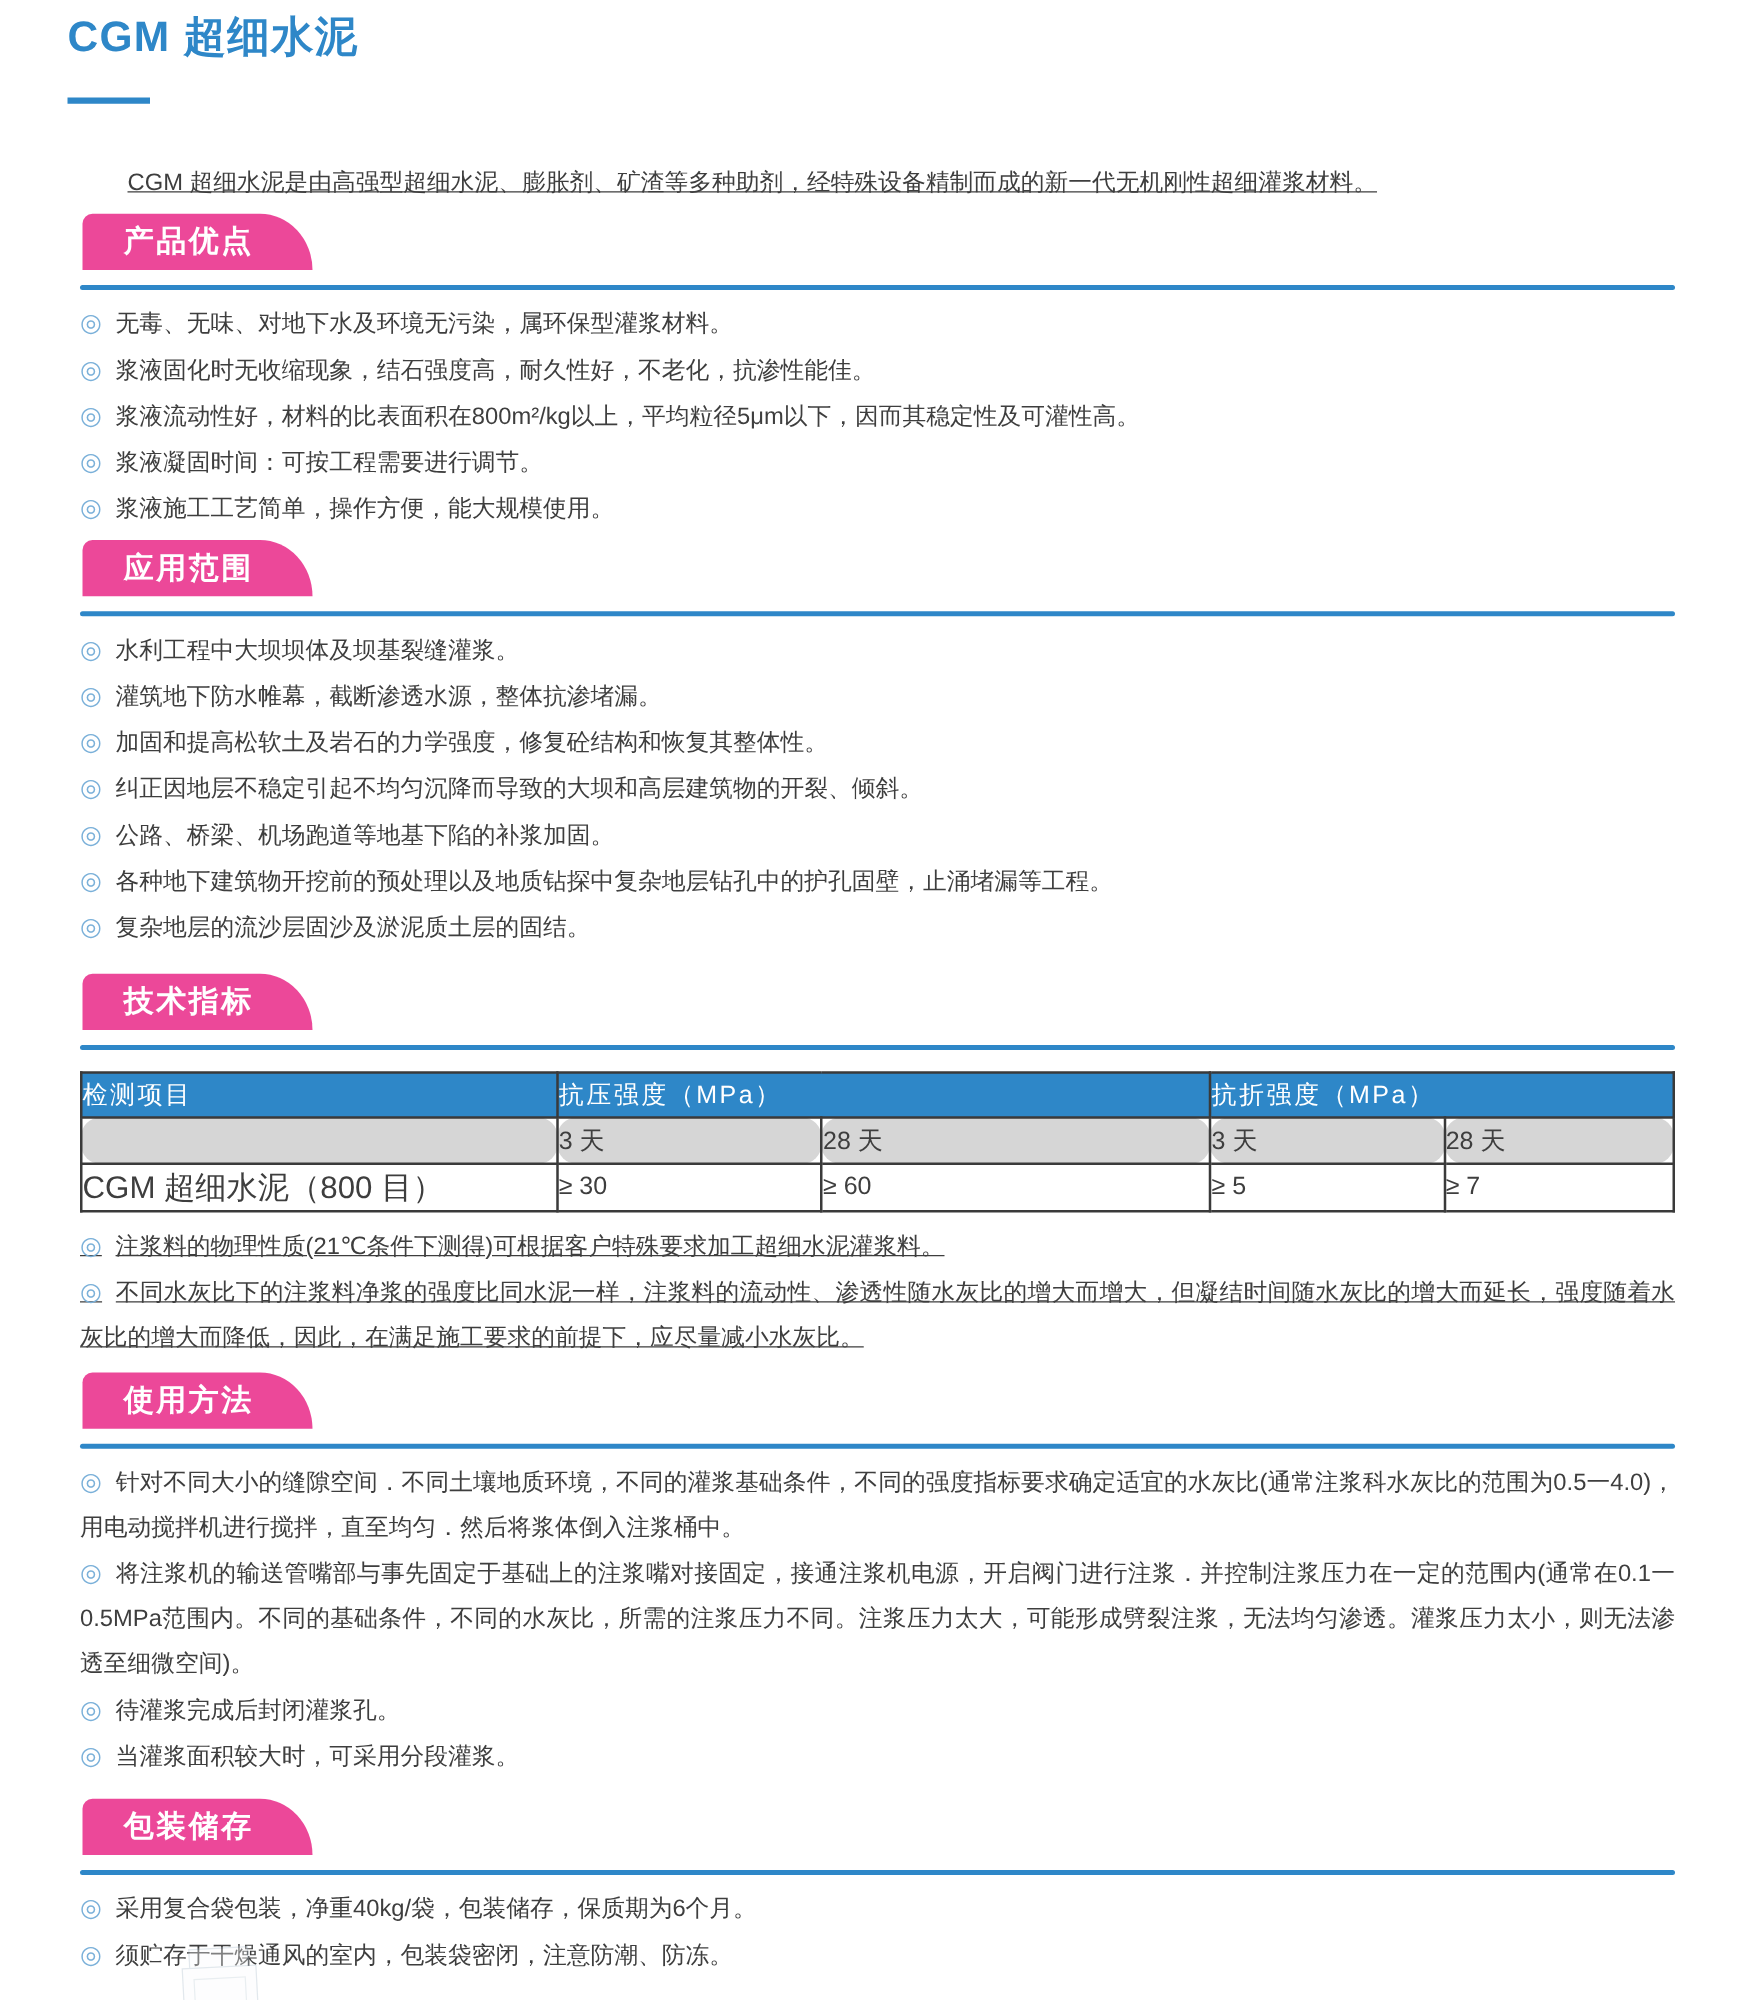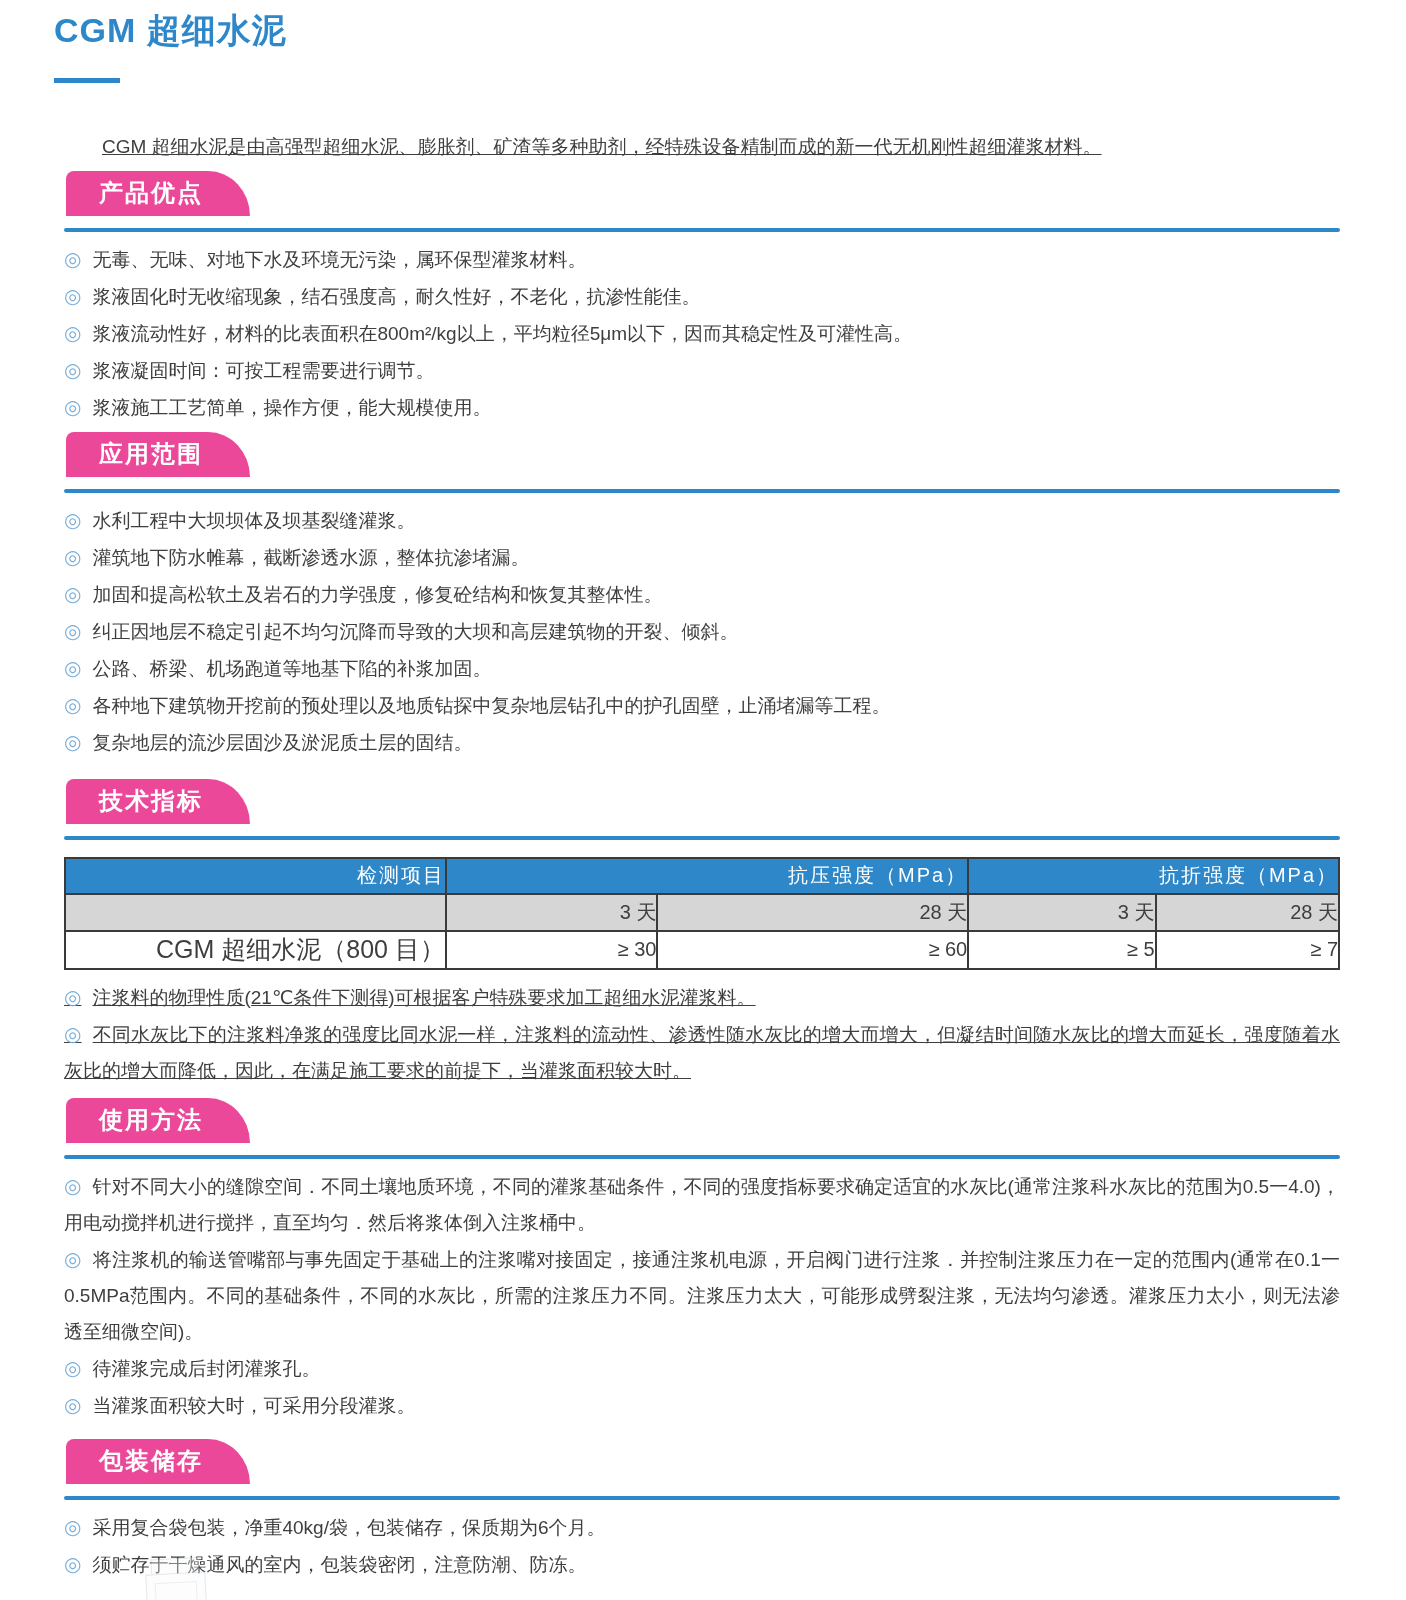--- a/index.html
+++ b/index.html
@@ -44,25 +44,25 @@
   .mt-spechead{margin-top:34px;}
   .mt-usehead{margin-top:25px;}
   .mt-packhead{margin-top:31px;}
 
   
   table.specs{
     width:100%;border-collapse:collapse;margin-top:17px;
     border:2px solid #3a3a3a;table-layout:fixed;
   }
   table.specs th,table.specs td{
-    border:2px solid #3a3a3a;text-align:right;vertical-align:middle;
+    border:2px solid #3a3a3a;text-align:left;vertical-align:middle;
     font-weight:normal;padding:0;
   }
   tr.t-blue th{background:#2e87c8;color:#ffffff;font-size:20px;height:34px;letter-spacing:2px;}
-  tr.t-gray th{background:#d6d6d6;color:#3e3e3e;font-size:20px;height:35px;}
+  tr.t-gray th{background:#d6d6d6;color:#3e3e3e;font-size:20px;height:35px;border-radius:15px;}
   tr.t-data td{background:#ffffff;font-size:20px;height:36px;}
   tr.t-data td.rowlabel{font-size:25px;}
 
   .notes{margin-top:11px;text-decoration:underline;}
 
   
   .bag-ghost{
     position:absolute;left:142px;top:1558px;width:72px;height:60px;
     opacity:0.35;transform:rotate(-3deg);
   }
@@ -152,21 +152,21 @@
       <td>≥ 30</td>
       <td>≥ 60</td>
       <td>≥ 5</td>
       <td>≥ 7</td>
     </tr>
   </tbody>
     </table>
 
   <ul class="blist notes">
     <li><span class="bi">◎</span><span>注浆料的物理性质(21℃条件下测得)可根据客户特殊要求加工超细水泥灌浆料。</span></li>
-    <li><span class="bi">◎</span><span>不同水灰比下的注浆料净浆的强度比同水泥一样，注浆料的流动性、渗透性随水灰比的增大而增大，但凝结时间随水灰比的增大而延长，强度随着水灰比的增大而降低，因此，在满足施工要求的前提下，当灌浆面积较大时。</span></li>
+    <li><span class="bi">◎</span><span>不同水灰比下的注浆料净浆的强度比同水泥一样，注浆料的流动性、渗透性随水灰比的增大而增大，但凝结时间随水灰比的增大而延长，强度随着水灰比的增大而降低，因此，在满足施工要求的前提下，应尽量减小水灰比。</span></li>
   </ul>
 
   <div class="sec-head mt-usehead">
     <div class="sec-line"></div>
     <div class="sec-tab">
       <span class="sec-tab-label">使用方法</span>
     </div>
   </div>
   <ul class="blist">
     <li><span class="bi">◎</span><span>针对不同大小的缝隙空间．不同土壤地质环境，不同的灌浆基础条件，不同的强度指标要求确定适宜的水灰比(通常注浆科水灰比的范围为0.5一4.0)，用电动搅拌机进行搅拌，直至均匀．然后将浆体倒入注浆桶中。</span></li>

